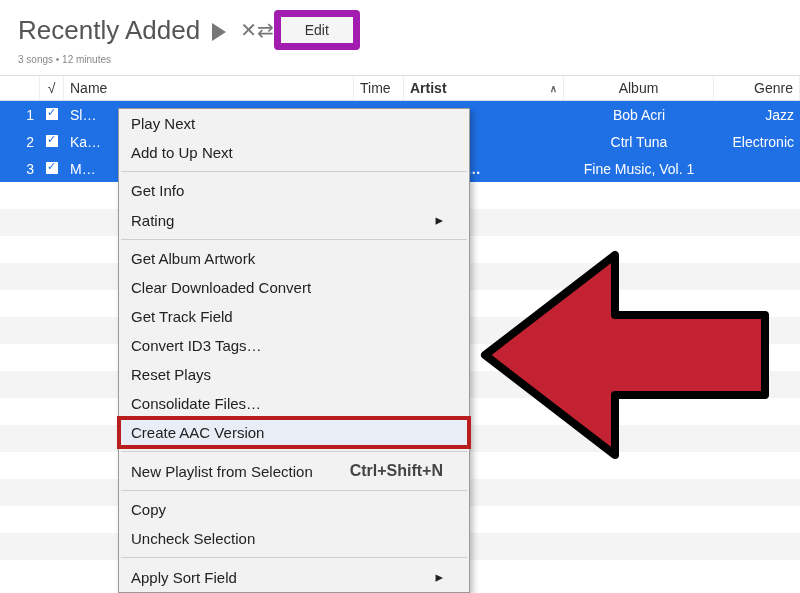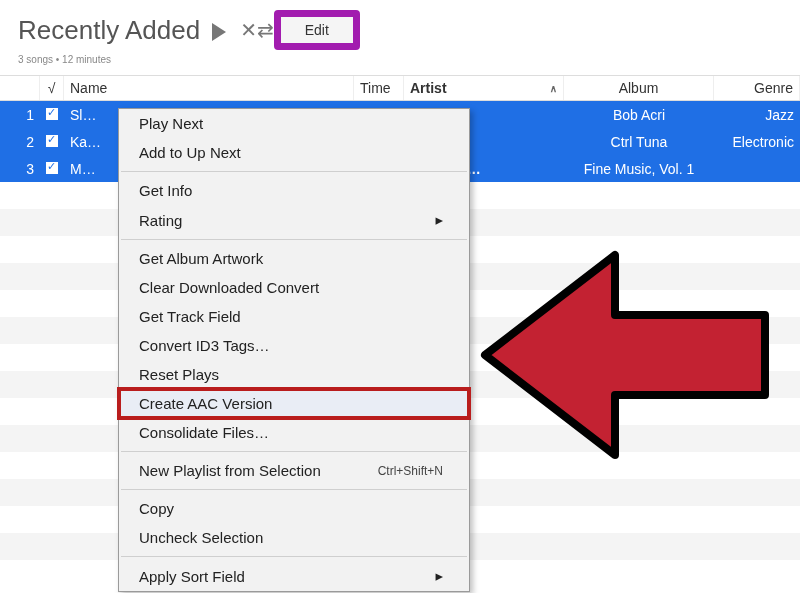--- a/index.html
+++ b/index.html
@@ -25,25 +25,25 @@
   .row.sel { background:#1f6fe5; color:#fff; }
   .row .cell { padding:4px 6px; white-space:nowrap; overflow:hidden; text-overflow:ellipsis;}
   .row .c-num{ color:inherit;}
   .stripes .stripe { height:27px;}
   .stripes .stripe:nth-child(even){ background:#f4f4f4;}
   .chk { width:12px; height:12px; display:inline-block; border:1px solid #fff; background:#fff; position:relative;}
   .chk::after{content:"✓"; color:#1f6fe5; font-size:11px; position:absolute; top:-3px; left:0;}
   .sort-arrow { font-size:10px; color:#666;}
 
   .ctx { position:absolute; top:108px; left:118px; width:352px; background:#f2f2f2; border:1px solid #9a9a9a; box-shadow:3px 3px 6px rgba(0,0,0,.25); z-index:10; font-size:15px; color:#222;}
-  .ctx .item { padding:6px 26px 6px 20px; display:flex; justify-content:space-between; align-items:center; cursor:default;}
+  .ctx .item { padding:6px 26px 6px 12px; display:flex; justify-content:space-between; align-items:center; cursor:default;}
   .ctx .item.hl { background:#e9edf5; outline:4px solid #b91d1d; outline-offset:-2px; position:relative; z-index:2;}
   .ctx .sep { height:1px; background:#cfcfcf; margin:4px 2px;}
   .ctx .sub { color:#222;}
-  .ctx .shortcut{ color:#444; font-size:12px;}
+  .ctx .shortcut{ color:#444; font-size:16px;font-weight:bold;}
 
   .arrow { position:absolute; top:245px; left:465px; z-index:20; }
 </style>
 </head>
 <body>
 
 <div class="header">
   <div class="header-left">
     <span class="title">Recently Added</span>
     <span class="play-icon"></span>
@@ -120,22 +120,22 @@
   <div class="item">
     <span>Rating</span>
     <span class="sub">▸</span>
   </div>
   <div class="sep"></div>
   <div class="item">Get Album Artwork</div>
   <div class="item">Clear Downloaded Convert</div>
   <div class="item">Get Track Field</div>
   <div class="item">Convert ID3 Tags…</div>
   <div class="item">Reset Plays</div>
+  <div class="item">Consolidate Files…</div>
   <div class="item hl">Create AAC Version</div>
-  <div class="item">Consolidate Files…</div>
   <div class="sep"></div>
   <div class="item">
     <span>New Playlist from Selection</span>
     <span class="shortcut">Ctrl+Shift+N</span>
   </div>
   <div class="sep"></div>
   <div class="item">Copy</div>
   <div class="item">Uncheck Selection</div>
   <div class="sep"></div>
   <div class="item">

